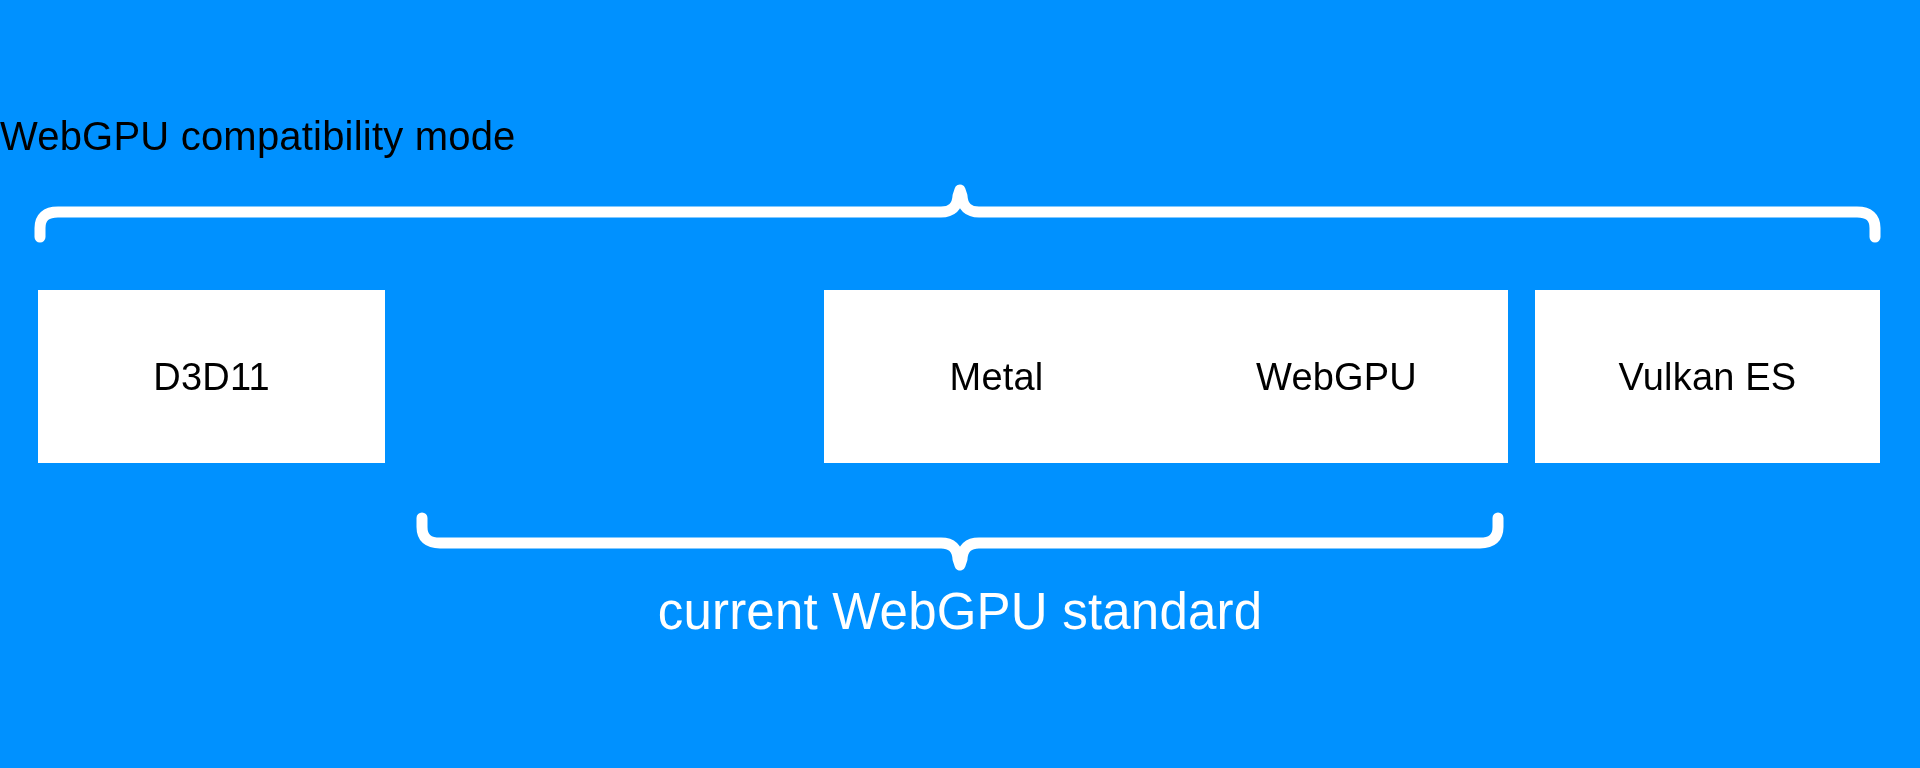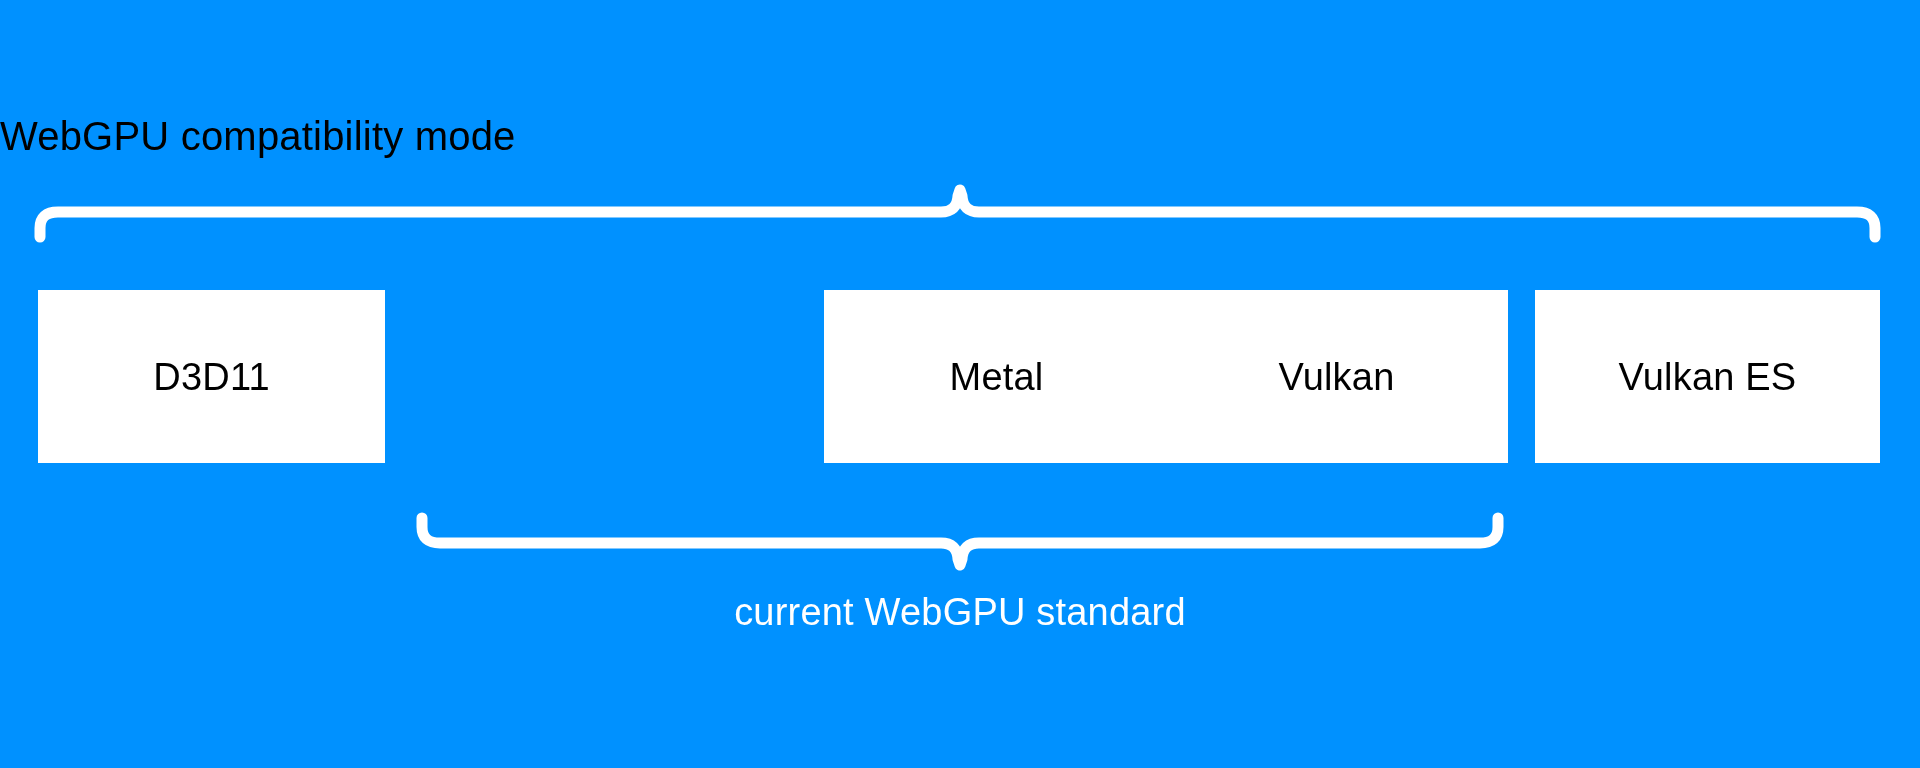--- a/index.html
+++ b/index.html
@@ -36,21 +36,21 @@
     letter-spacing: 0.2px;
     white-space: nowrap;
   }
   .bottom-label {
     position: absolute;
     left: 0;
     top: 588px;
     width: 1920px;
     text-align: center;
     color: #ffffff;
-    font-size: 38px;
+    font-size: 51px;
     line-height: 48px;
     font-weight: 400;
     letter-spacing: 0.2px;
     white-space: nowrap;
   }
 
   
   .brace {
     position: absolute;
     left: 0;
@@ -115,21 +115,21 @@
     <div class="api-box" style="left:38px; width:347px;">
       <span class="api-box-label">D3D11</span>
     </div>
 
 
     <div class="api-box" style="left:790px; width:345px;margin-left:34px;">
       <span class="api-box-label">Metal</span>
     </div>
 
     <div class="api-box" style="left:1165px; width:343px;">
-      <span class="api-box-label">Vulkan</span>
+      <span class="api-box-label">WebGPU</span>
     </div>
 
     <div class="api-box" style="left:1535px; width:345px;">
       <span class="api-box-label">Vulkan ES</span>
     </div>
 
   </div>
 
   <svg class="brace" viewBox="0 0 1920 768" width="1920" height="768" aria-hidden="true">
     <path d="M 422 518

